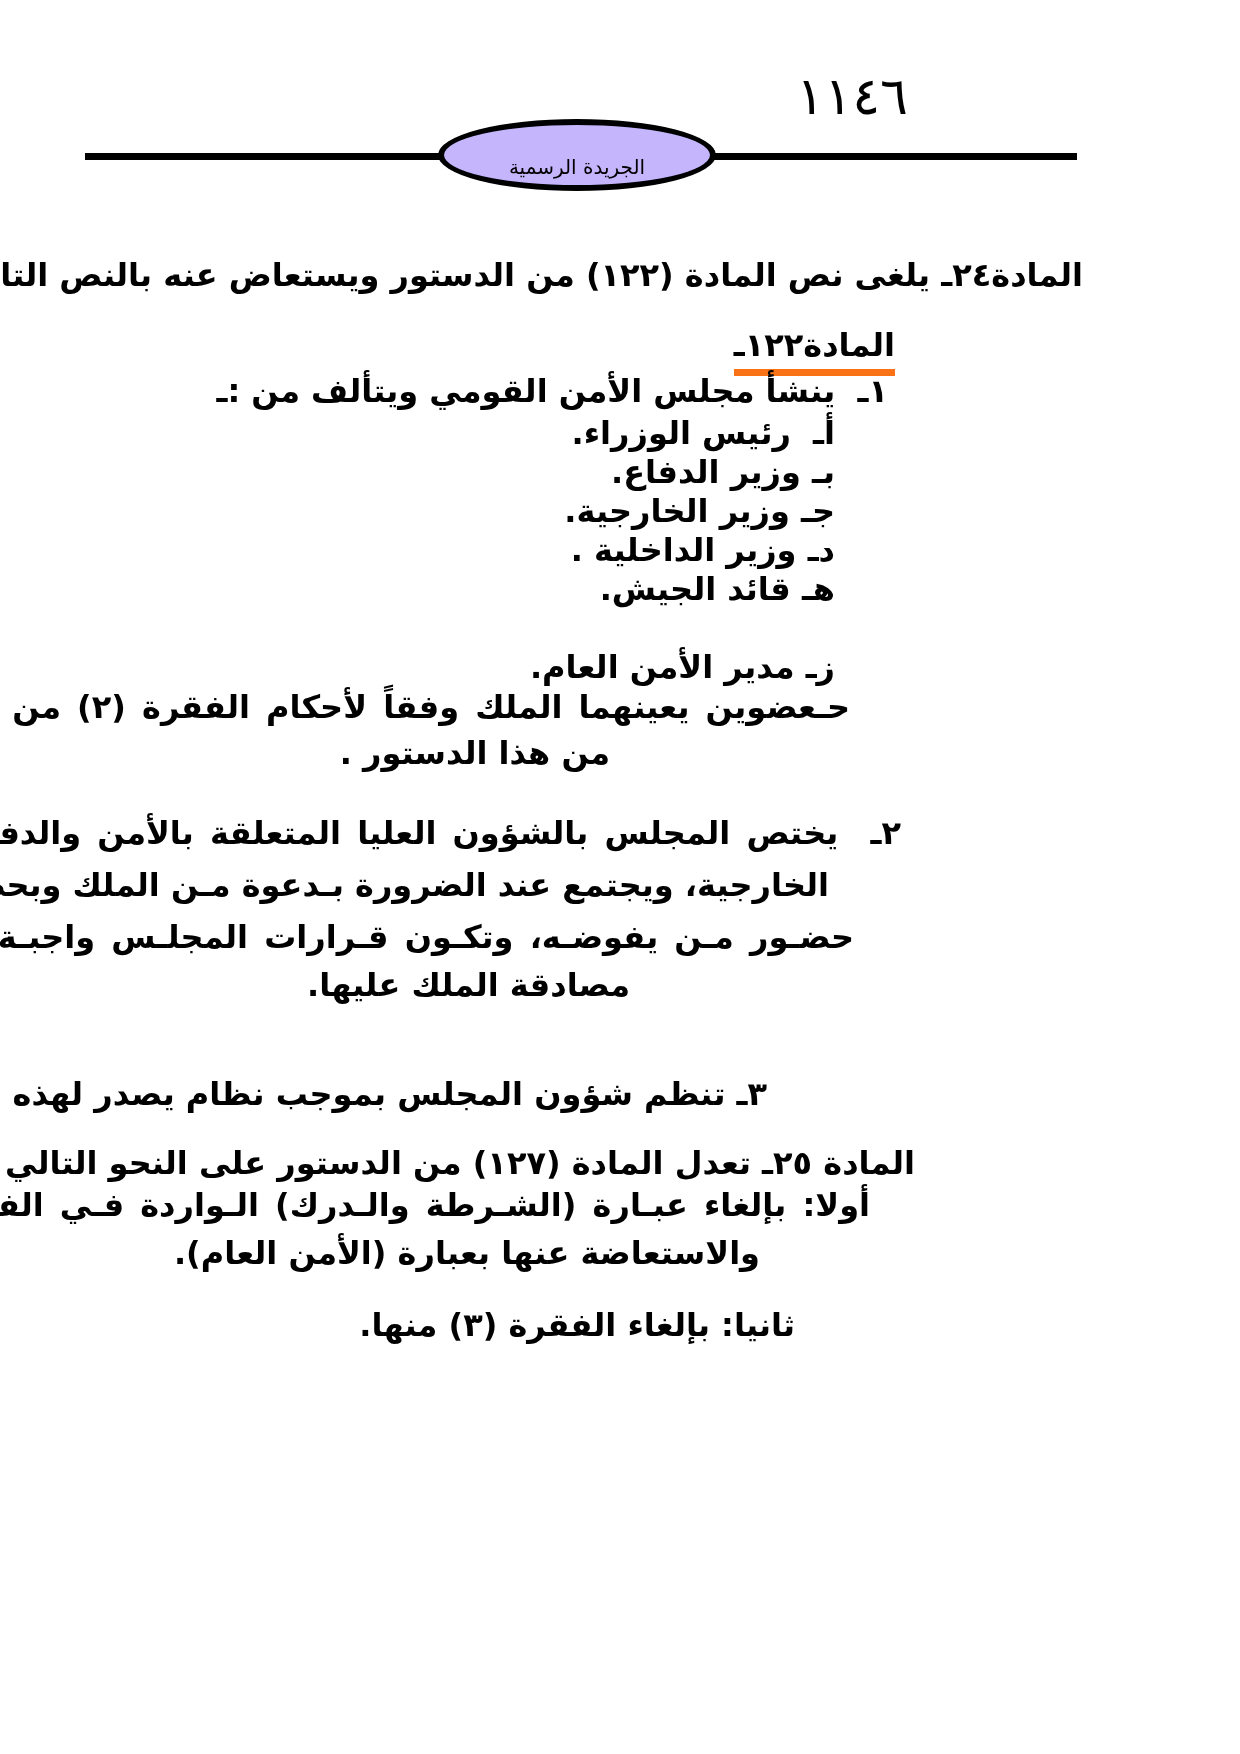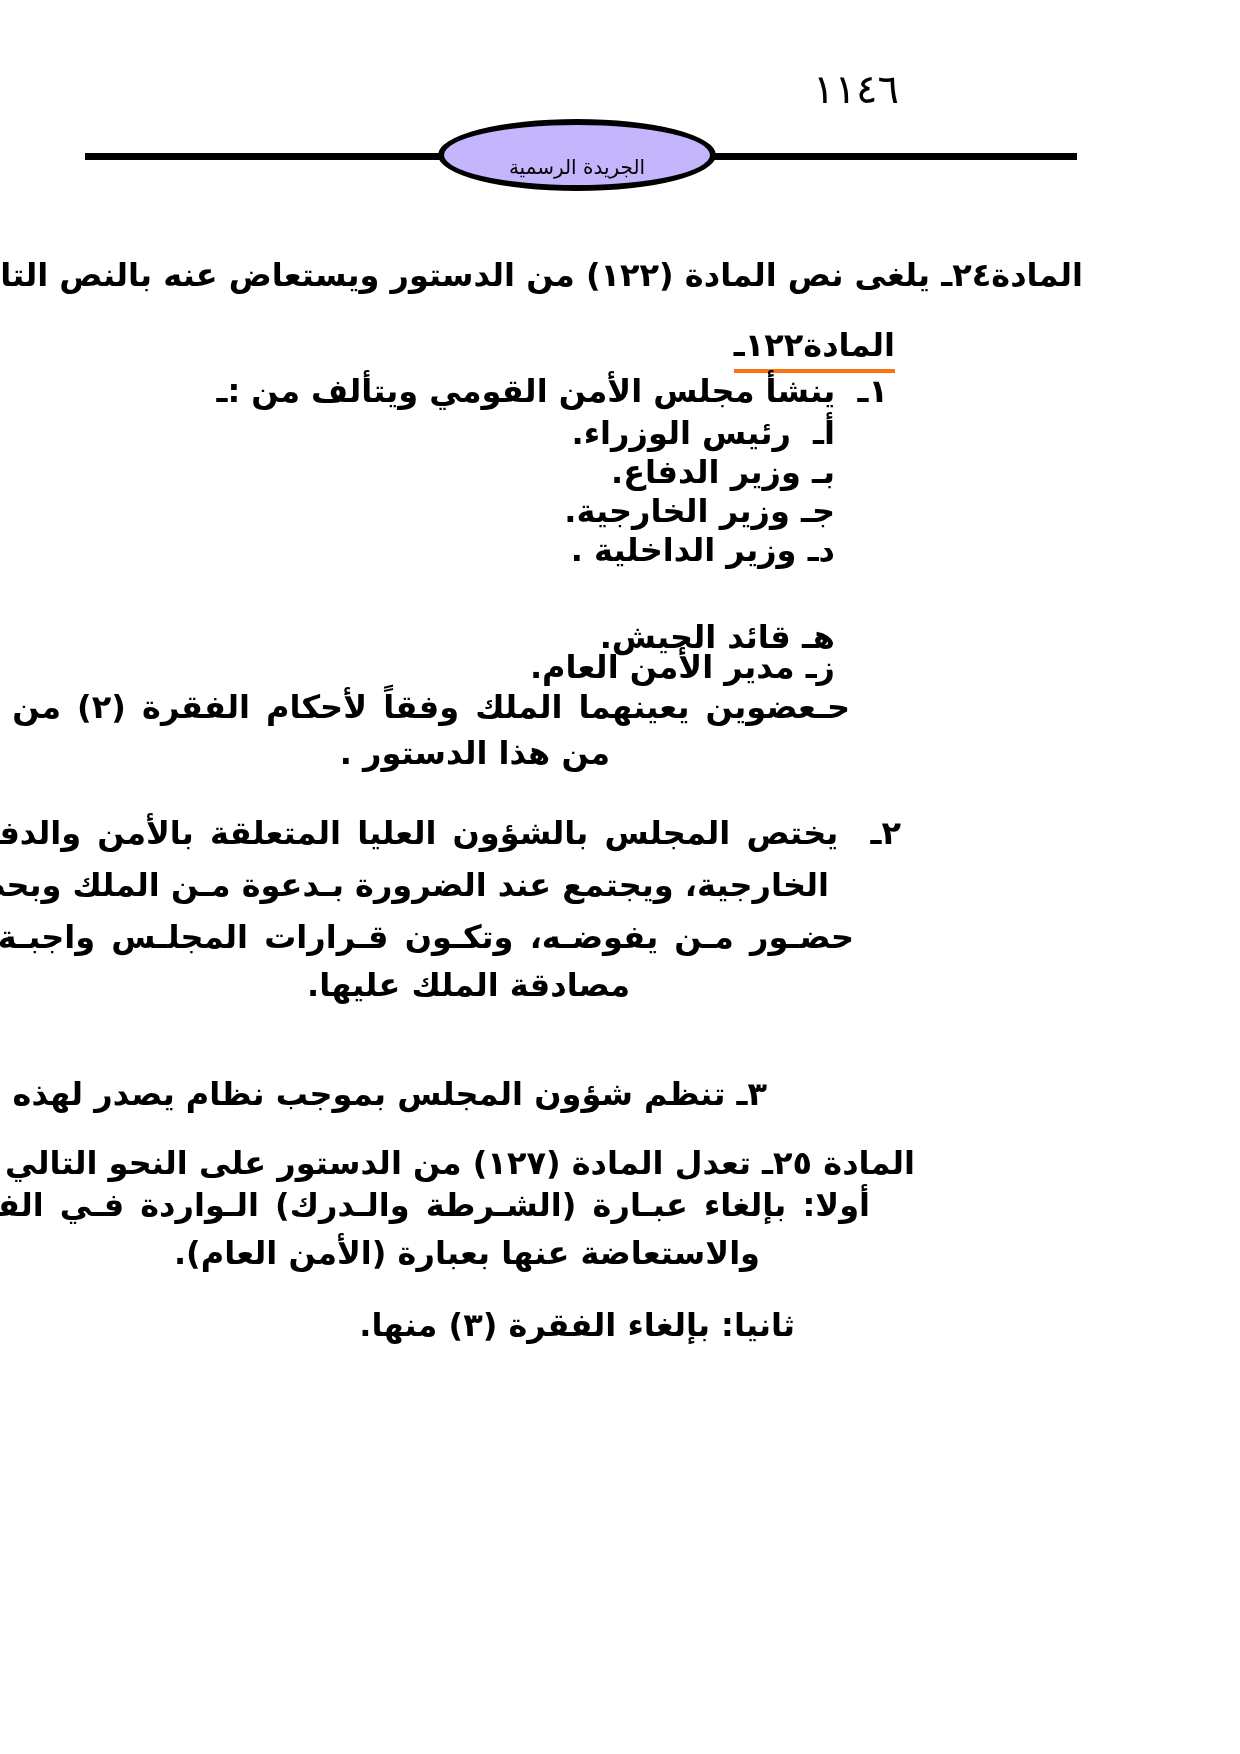--- a/index.html
+++ b/index.html
@@ -14,22 +14,22 @@
     background: #ffffff;
     overflow: hidden;
     direction: rtl;
     font-family: "DejaVu Sans", sans-serif;
     color: #000000;
   }
   
   .page-number {
     position: absolute;
     top: 66px;
-    right: 341px;
-    font-size: 40px;
+    right: 332px;
+    font-size: 52px;
     font-weight: 400;
     letter-spacing: 4px;
     white-space: pre;
   }
   .header-rule {
     position: absolute;
     top: 153px;
     left: 85px;
     width: 992px;
     height: 7px;
@@ -60,21 +60,21 @@
     position: absolute;
     font-size: 32px;
     font-weight: 700;
     line-height: 38px;
     white-space: pre;
     direction: rtl;
     text-align: right;
   }
   .stretch { word-spacing: 5px; }
   .underlined {
-    border-bottom: 4px solid #f97316;
+    border-bottom: 7px solid #f97316;
     padding-bottom: 5px;
   }
 </style>
 </head>
 <body>
 
 <div class="page">
 
   <div class="page-number">١١٤٦</div>
   <div class="header-rule"></div>
@@ -85,21 +85,21 @@
   <div class="line" style="top:256px; right:157px;">المادة٢٤ـ يلغى نص المادة (١٢٢) من الدستور ويستعاض عنه بالنص التالي :ـ</div>
 
   <div class="line underlined" style="top:326px; right:345px;">المادة١٢٢ـ</div>
 
   <div class="line" style="top:372px; right:352px;">١ـ  ينشأ مجلس الأمن القومي ويتألف من :ـ</div>
 
   <div class="line" style="top:414px; right:405px;">أـ  رئيس الوزراء.</div>
   <div class="line" style="top:453px; right:405px;">بـ وزير الدفاع.</div>
   <div class="line" style="top:492px; right:405px;">جـ وزير الخارجية.</div>
   <div class="line" style="top:531px; right:405px;">دـ وزير الداخلية .</div>
-  <div class="line" style="top:570px; right:405px;margin-top:48px;">هـ قائد الجيش.</div>
+  <div class="line" style="top:570px; right:405px;">هـ قائد الجيش.</div>
   <div class="line" style="top:648px; right:405px;">زـ مدير الأمن العام.</div>
   <div class="line stretch" style="top:688px; right:390px;">حـعضوين يعينهما الملك وفقاً لأحكام الفقرة (٢) من المـادة (٤٠)</div>
   <div class="line" style="top:734px; right:630px;">من هذا الدستور .</div>
 
   <div class="line stretch" style="top:814px; right:339px;">٢ـ  يختص المجلس بالشؤون العليا المتعلقة بالأمن والدفاع والسياسـة</div>
   <div class="line" style="top:866px; right:411px;">الخارجية، ويجتمع عند الضرورة بـدعوة مـن الملك وبحضوره أو</div>
   <div class="line stretch" style="top:918px; right:386px;">حضـور مـن يفوضـه، وتكـون قـرارات المجلـس واجبـة النفـاذ حـال</div>
   <div class="line" style="top:966px; right:610px;">مصادقة الملك عليها.</div>
 
   <div class="line" style="top:1047px; right:473px;margin-top:28px;">٣ـ تنظم شؤون المجلس بموجب نظام يصدر لهذه الغاية .</div>

